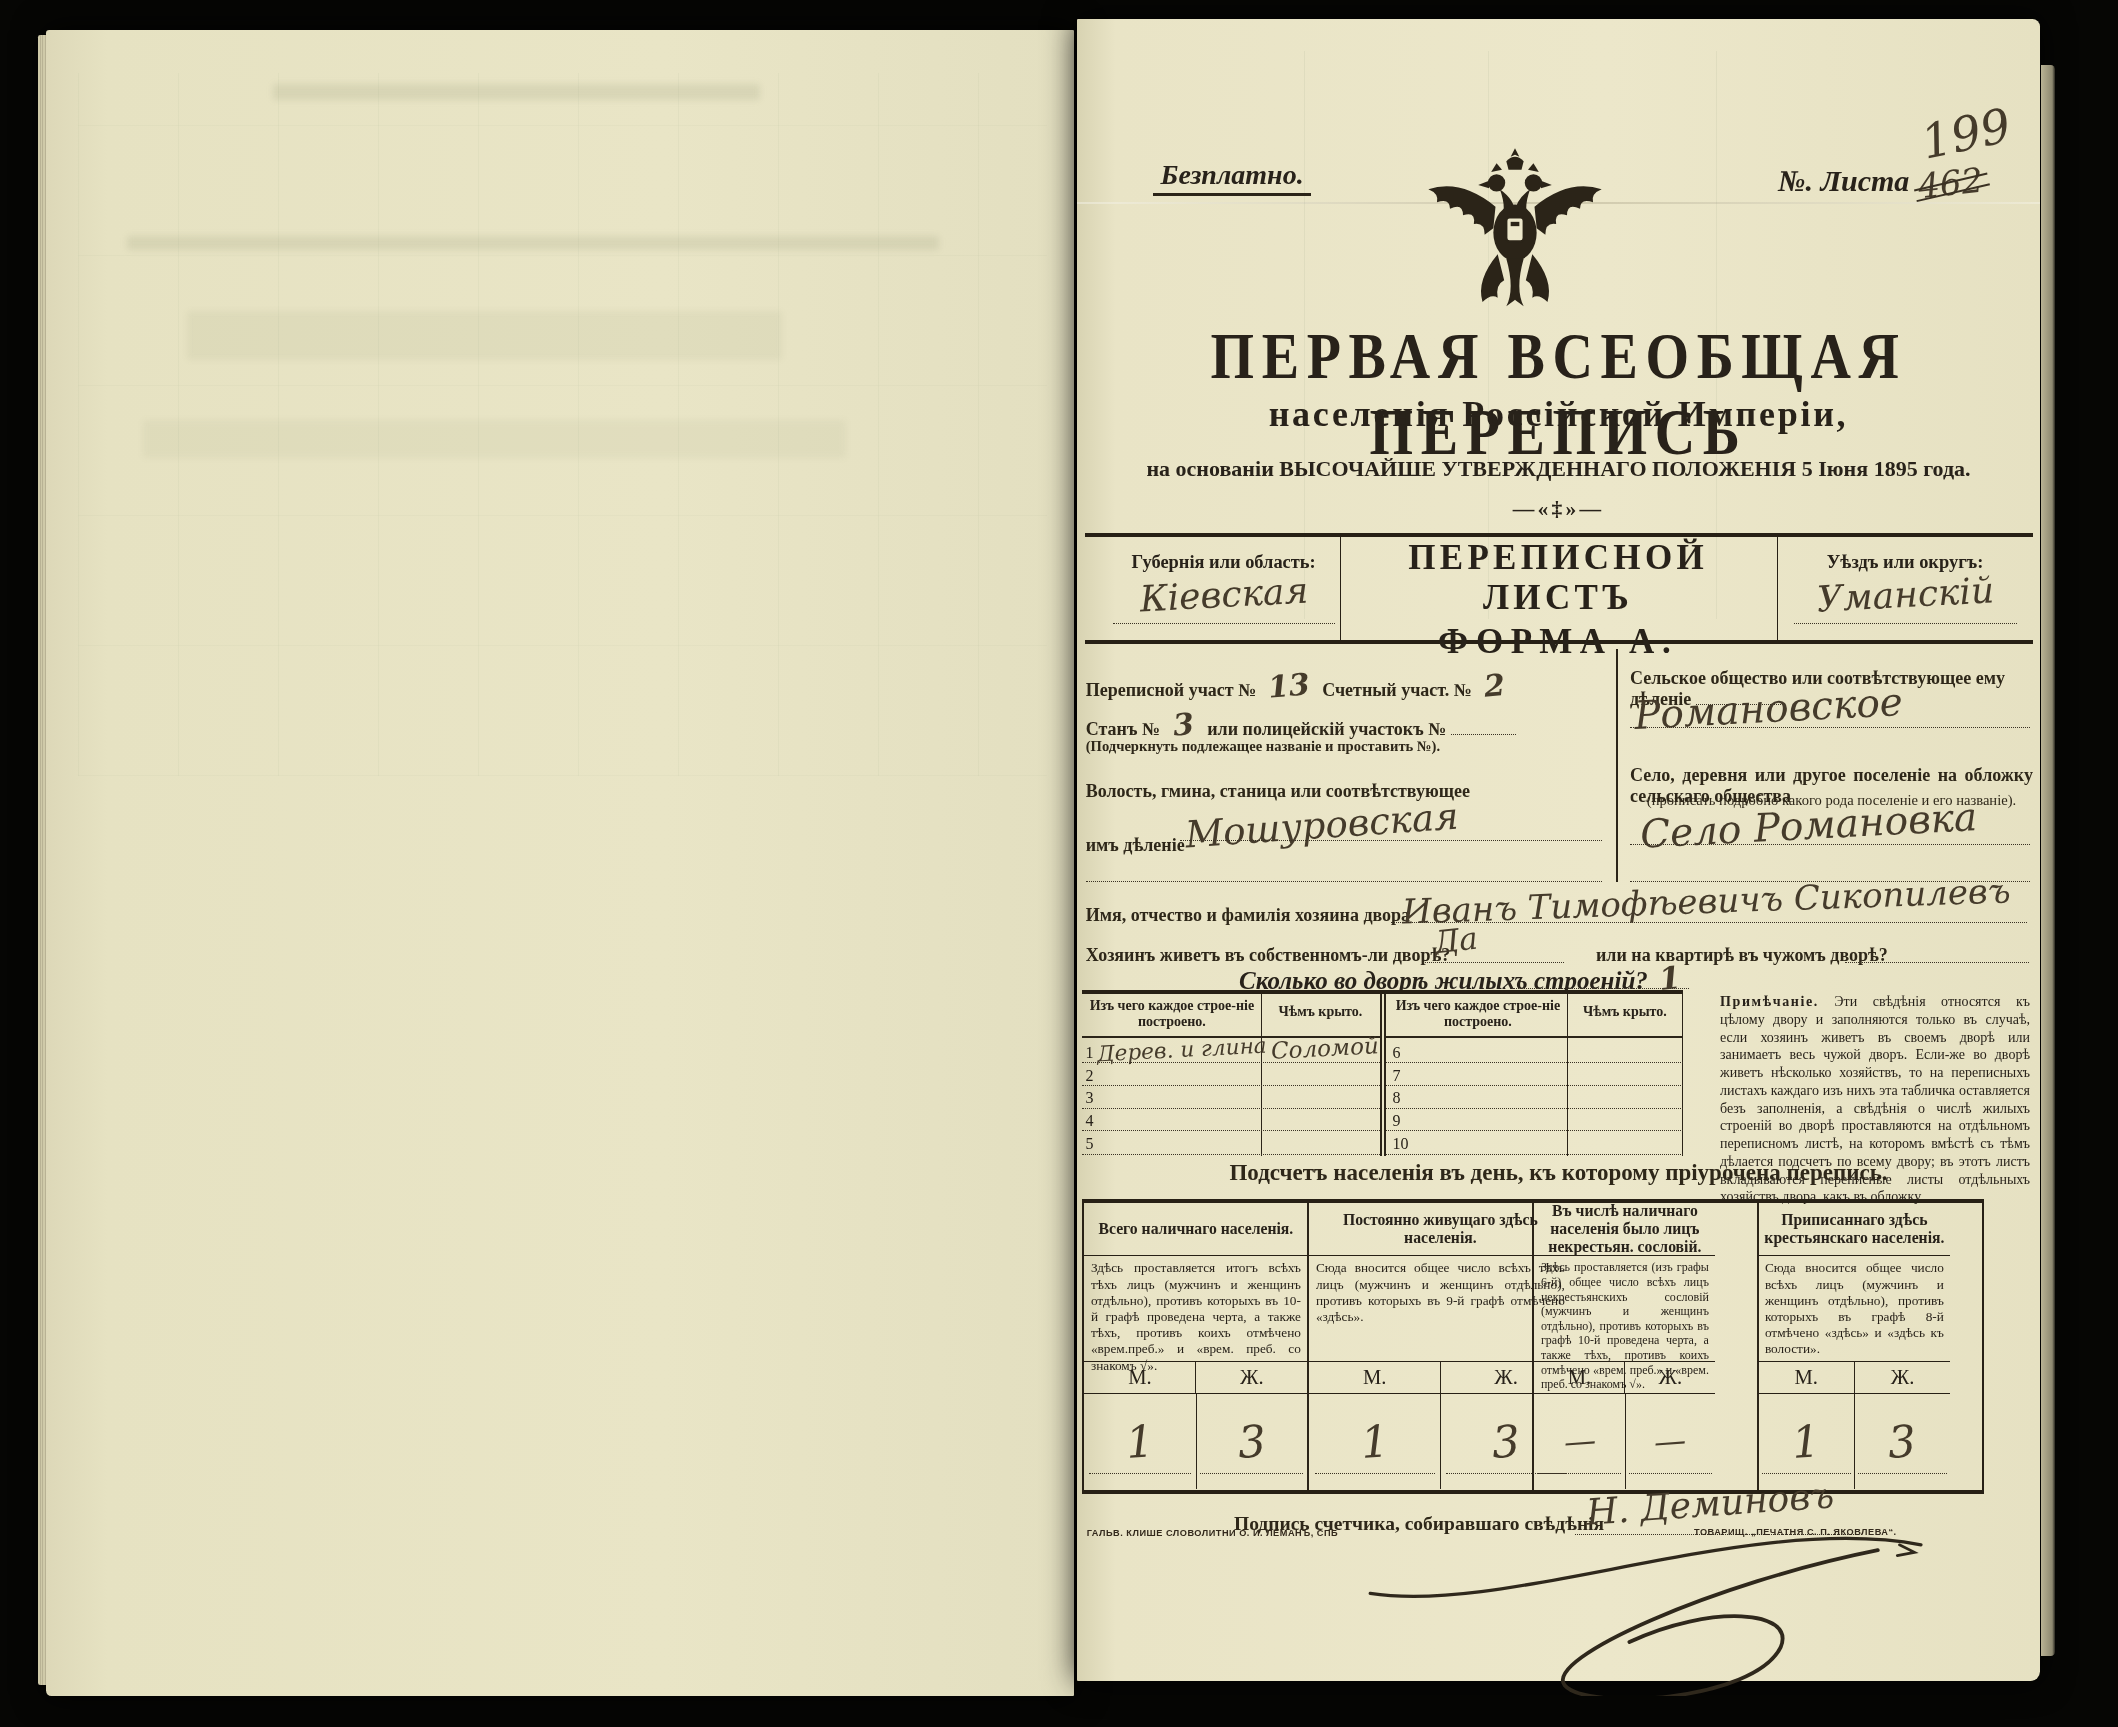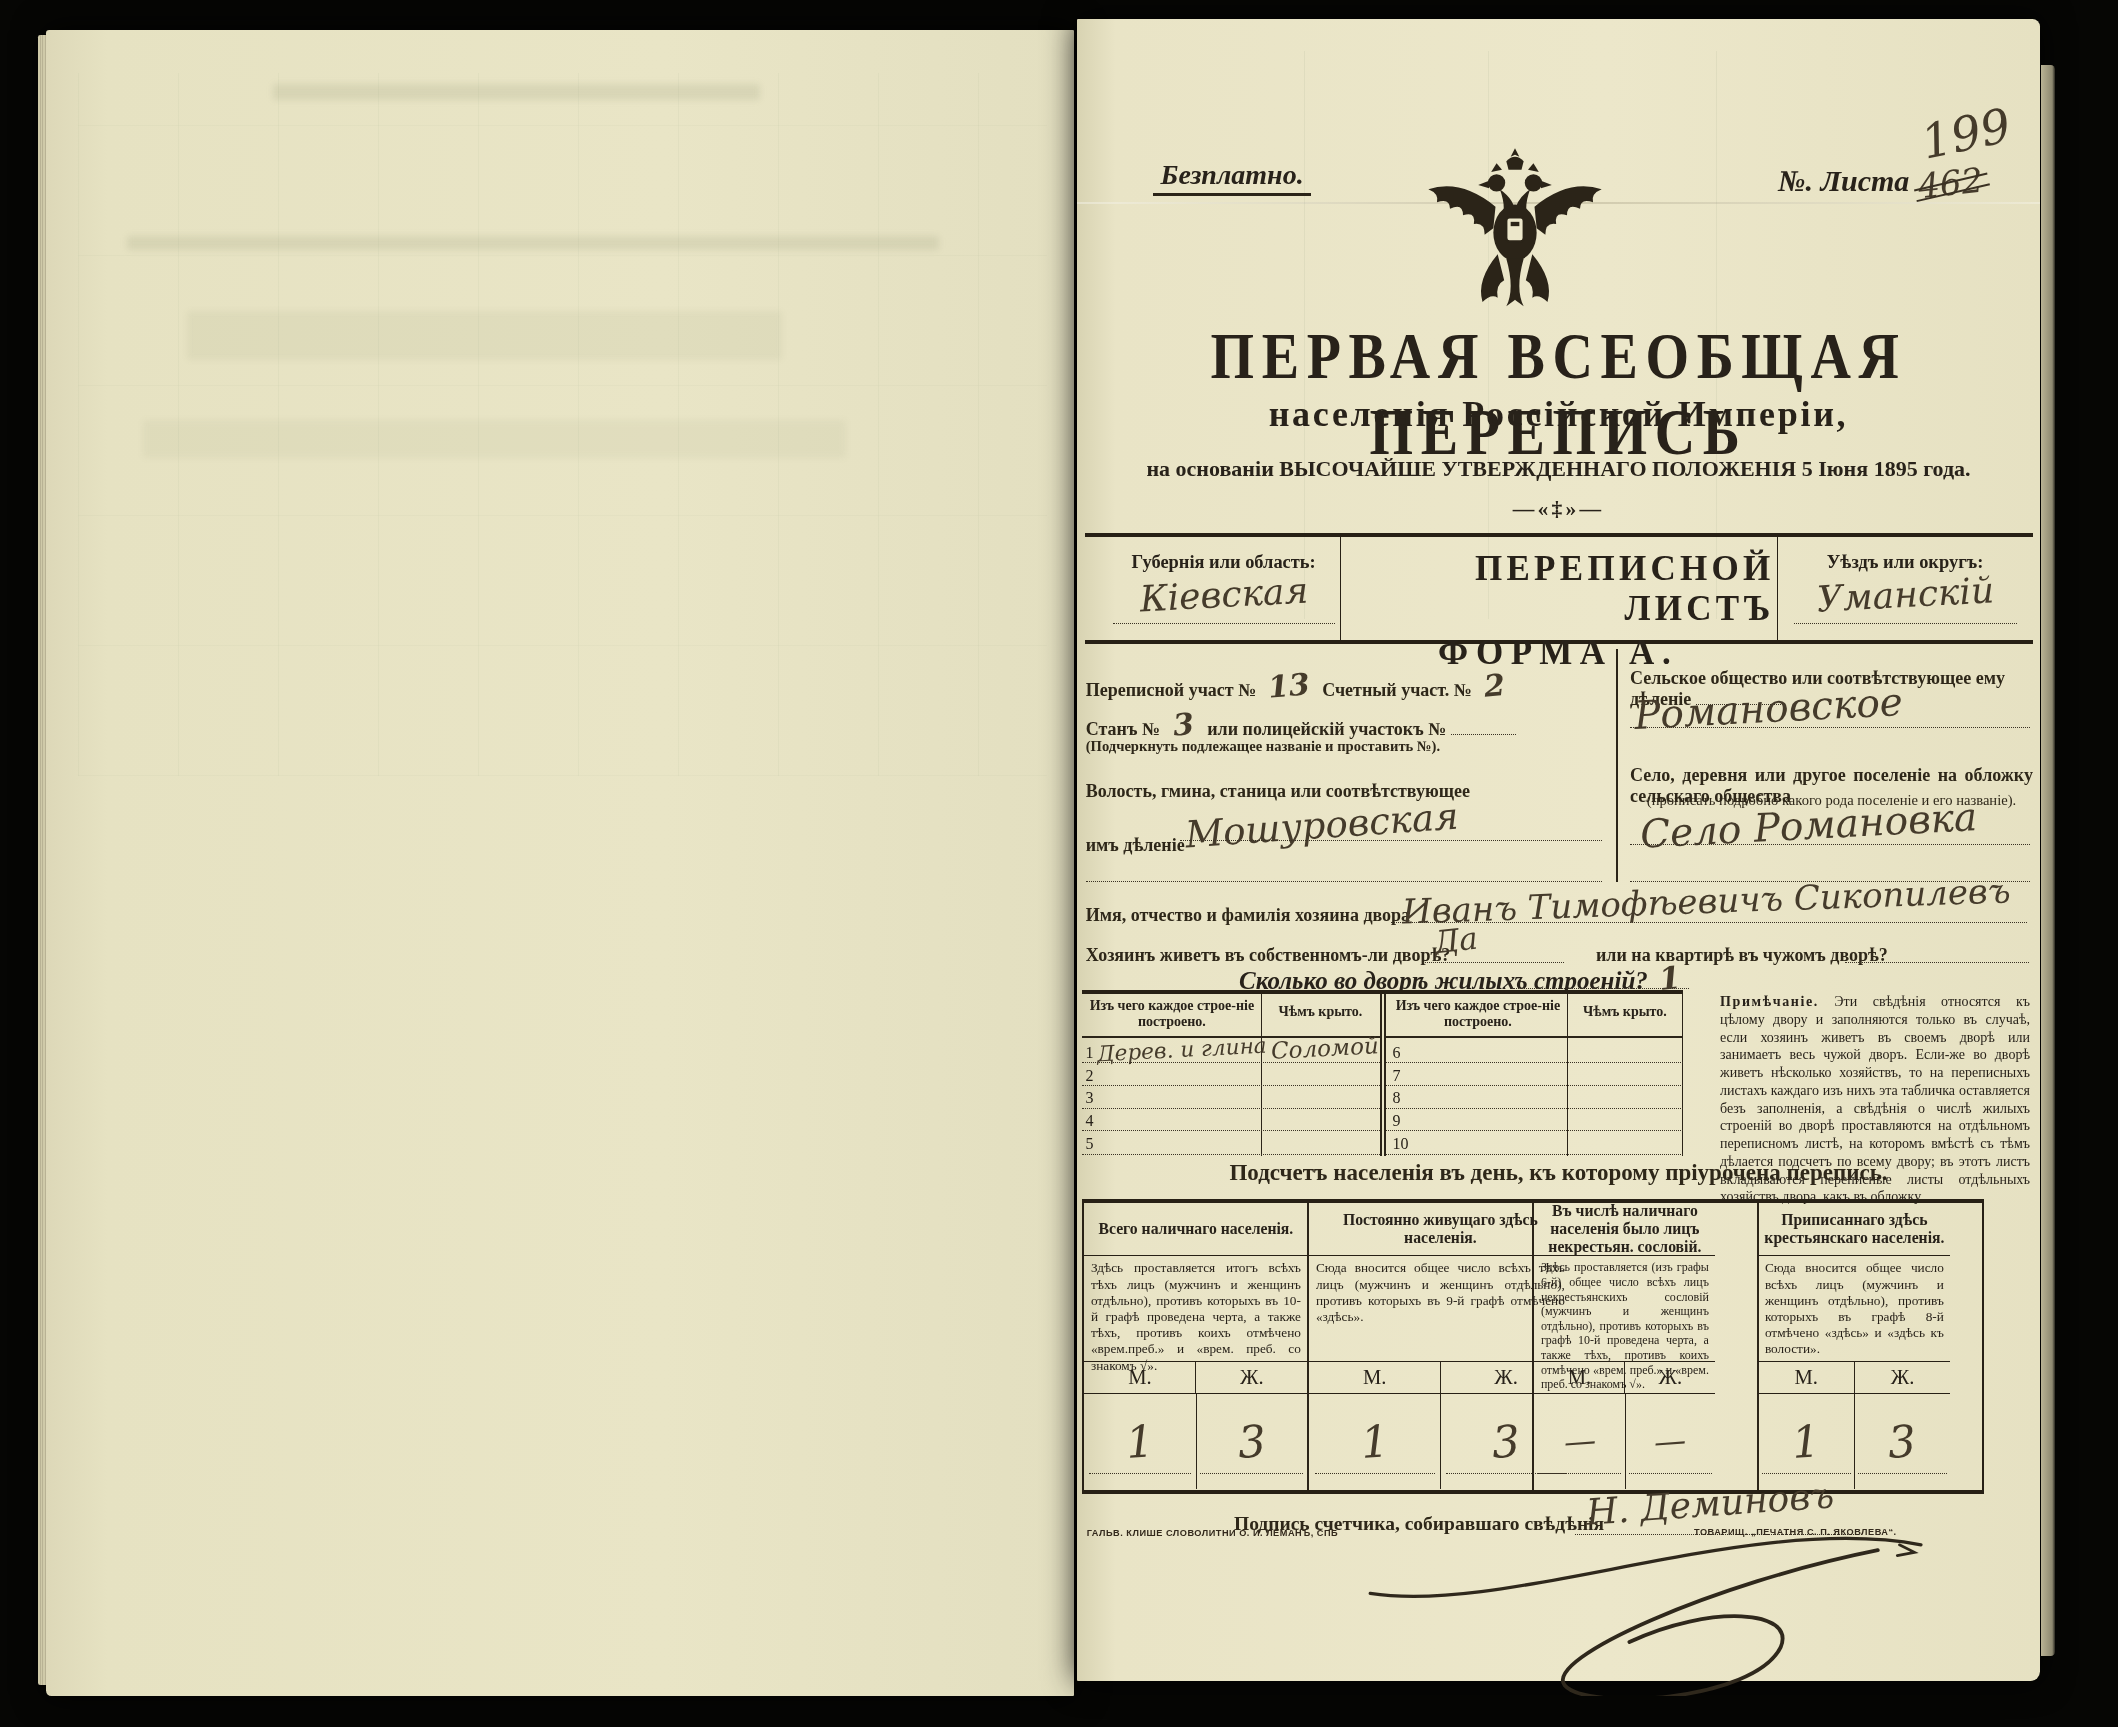--- a/index.html
+++ b/index.html
@@ -43,21 +43,21 @@
   .main-title{font-size:56px;font-weight:bold;letter-spacing:7.6px;transform:scaleY(1.18);transform-origin:top;}
   .sub-title{font-size:36px;font-weight:bold;letter-spacing:2.7px;}
   .law-line{font-size:22px;font-weight:bold;}
   .ornament{font-size:21.6px;letter-spacing:3.2px;font-weight:bold;}
   
   #form-band{left:7.6px;top:514px;width:948px;height:103px;border-top:4.3px solid #272015;border-bottom:4.3px solid #272015;}
   .band-cell{position:absolute;top:0;height:100%;}
   .band-lbl{font-size:18.4px;font-weight:bold;text-align:center;margin-top:15px;}
   .band-hw{font-size:36px;text-align:center;margin-top:1.1px;transform:rotate(-3deg);}
   .vline{position:absolute;top:0;width:1.6px;height:100%;background:#272015;}
-  .fa1{font-size:35px;font-weight:bold;letter-spacing:4.3px;text-align:right;margin-top:12px;}
+  .fa1{font-size:35px;font-weight:bold;letter-spacing:4.3px;text-align:center;margin-top:1px;}
   .fa2{font-size:35px;font-weight:bold;letter-spacing:7.6px;text-align:center;margin-top:4.3px;}
   .t33{font-size:18px;}
   .t27{font-size:14.6px;}
   .hw55{font-size:30px;}
   .hw68{font-size:37px;}
   
   #btable{left:5.4px;top:971px;width:601px;height:162px;border-top:4.3px solid #272015;}
   .bt-head{font-size:14px;font-weight:bold;text-align:center;line-height:1.15;padding-top:4.3px;}
   .bt-num{font-size:16px;}
   .note-lbl{font-weight:bold;letter-spacing:1.6px;}

